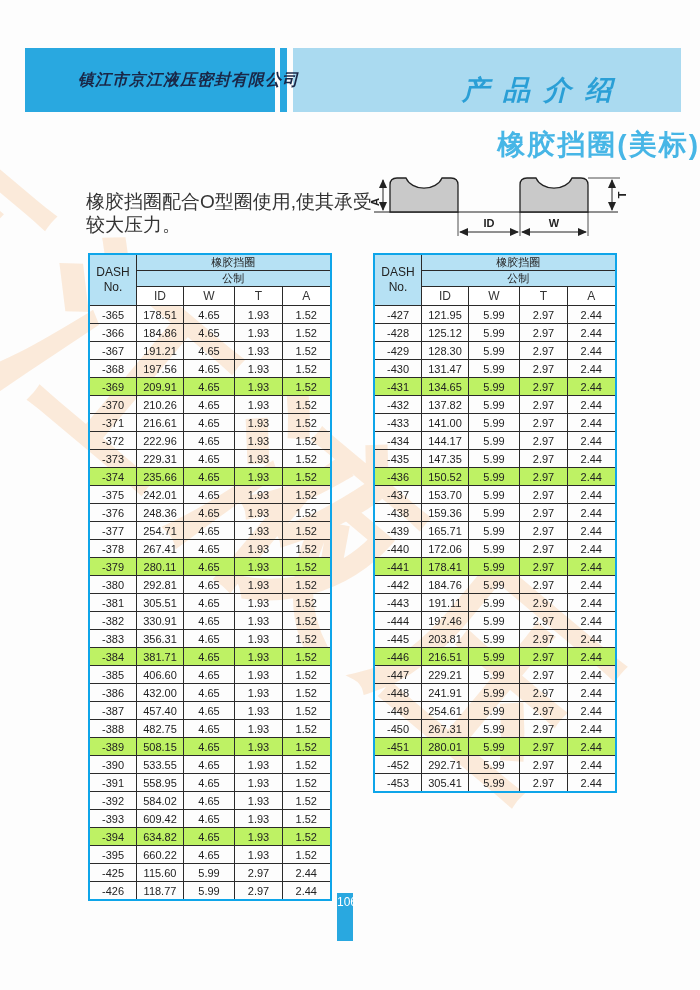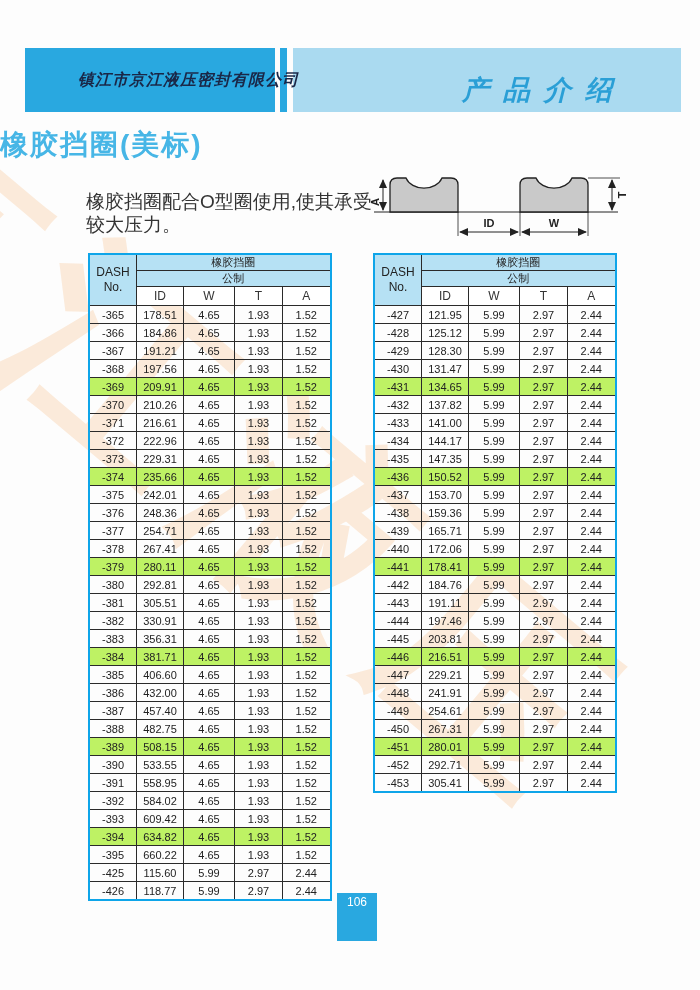--- a/index.html
+++ b/index.html
@@ -51,21 +51,21 @@
     font-family:"Liberation Serif","DejaVu Serif",serif;
     font-weight:bold;font-style:italic;
     font-size:27px;letter-spacing:14px;
     color:#2a9fd6;
     white-space:nowrap;
     text-align:right;
   }
   
   .page-title{
     position:absolute;left:0;top:126px;width:700px;
-    text-align:left;
+    text-align:right;
     font-size:28px;font-weight:bold;letter-spacing:2px;
     color:#47b6e6;
   }
   
   .intro{
     position:absolute;left:86px;top:190px;width:300px;
     font-size:19px;line-height:23px;color:#333;
   }
   
   .diagram{
@@ -102,21 +102,21 @@
   table.dim th.dashcell{width:46px;font-size:12px;line-height:15px;}
   table.dim td{height:17px;color:#222;}
   table.dim col.c-dash{width:47px;}
   table.dim col.c-id{width:47px;}
   table.dim col.c-w{width:51px;}
   table.dim col.c-t{width:48px;}
   table.dim col.c-a{width:48px;}
   table.dim tr.hl td{background:#bef264;}
   
   .pagenum{
-    position:absolute;left:337px;top:893px;width:40px;height:48px;
+    position:absolute;left:337px;top:893px;width:16px;height:48px;
     background:#29a8e0;
     color:#fff;font-size:12px;text-align:center;
     line-height:18px;
   }
 </style>
 </head>
 <body>
 
 <div class="watermark">京江液压</div>
 

